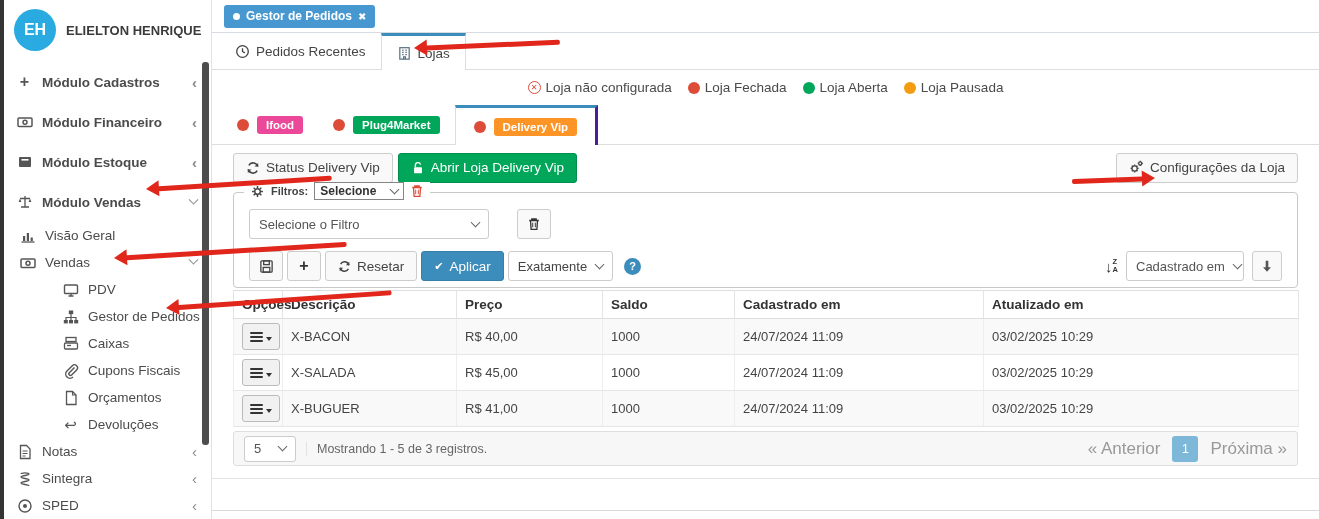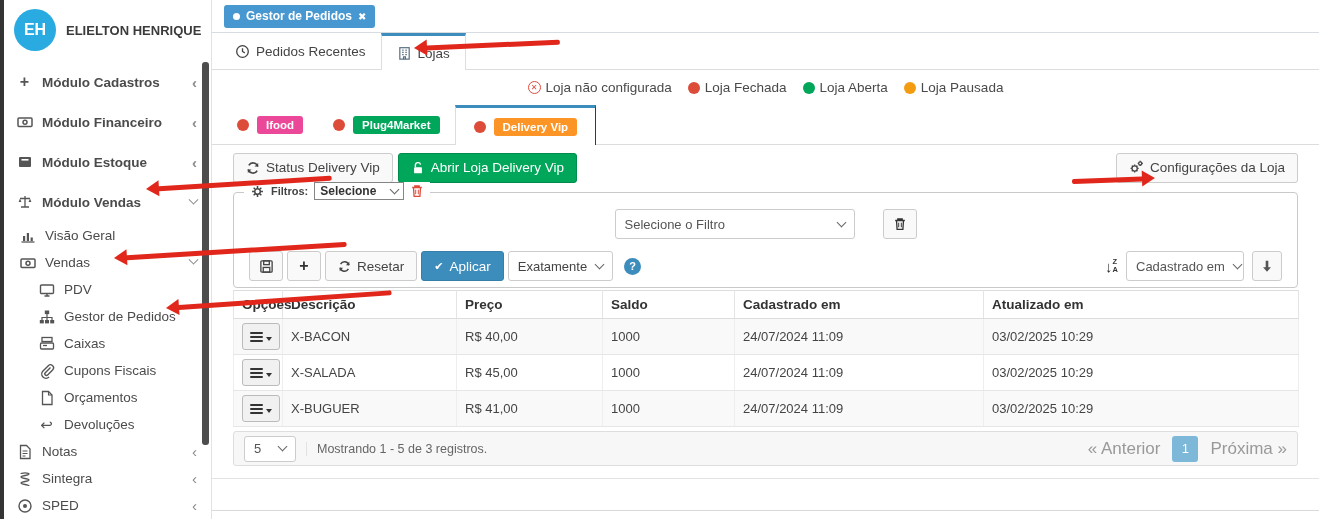--- a/index.html
+++ b/index.html
@@ -14,21 +14,21 @@
   .avatar { width:42px; height:42px; border-radius:50%; background:#29abe2; color:#fff; font-weight:bold;
             font-size:16px; display:flex; align-items:center; justify-content:center; flex:0 0 auto; }
   .username { font-size:13px; font-weight:bold; color:#3b3b3b; white-space:nowrap; overflow:hidden; }
   .menu { margin-top:2px; }
   .mi { display:flex; align-items:center; gap:9px; color:#4b4b4b; cursor:pointer; position:relative; }
   .mi .ico { width:17px; display:flex; justify-content:center; color:#555; flex:0 0 auto; }
   .mi .lbl { font-size:13.5px; white-space:nowrap; }
   .mi.module { height:40px; padding:0 14px 0 16px; font-weight:bold; }
   .mi.small { height:27px; padding:0 14px 0 16px; }
   .mi.sub1 { height:27px; padding:0 14px 0 19px; }
-  .mi.sub2 { height:27px; padding:0 14px 0 38px; }
+  .mi.sub2 { height:27px; padding:0 14px 0 38px;margin-left:24px; }
   .chev { margin-left:auto; color:#8a8a8a; font-size:15px; line-height:1; }
   .chev-down { width:7px; height:7px; border-right:1.6px solid #8a8a8a; border-bottom:1.6px solid #8a8a8a;
                transform:rotate(45deg) translate(-2px,-2px); margin-left:auto; }
   .plus-glyph { font-size:16px; font-weight:bold; color:#555; line-height:1; }
   .reply-glyph { font-size:15px; color:#555; line-height:1; }
 
   
   .content { position:absolute; left:211px; top:0; width:1108px; height:519px; background:#fff; border-left:1px solid #e2e2e2; }
   .topbar { height:33px; border-bottom:1px solid #d7dbe2; display:flex; align-items:center; padding-left:12px; }
   .page-badge { display:inline-flex; align-items:center; gap:6px; background:#4798d0; color:#fff;
@@ -43,21 +43,21 @@
 
   .legend-row { height:35px; display:flex; align-items:center; justify-content:center; gap:16px; font-size:13.5px; color:#4a4a4a; }
   .leg-item { display:flex; align-items:center; gap:5px; }
   .dot { width:12px; height:12px; border-radius:50%; display:inline-block; }
   .dot.red { background:#dd4b39; } .dot.green { background:#00a65a; } .dot.orange { background:#f39c12; }
   .circle-x { width:13px; height:13px; border-radius:50%; border:1.6px solid #dd4b39; color:#dd4b39;
               font-size:8px; font-weight:bold; display:flex; align-items:center; justify-content:center; line-height:1; }
 
   .store-tabs { height:40px; border-bottom:1px solid #ddd; display:flex; align-items:stretch; padding-left:10px; }
   .stab { display:flex; align-items:center; gap:8px; padding:0 15px; cursor:pointer; }
-  .stab.active { border-top:3px solid #3c8dbc; border-left:1px solid #ddd; border-right:1px solid #4c1d95;
+  .stab.active { border-top:3px solid #3c8dbc; border-left:1px solid #ddd; border-right:3px solid #4c1d95;
                  background:#fff; margin-bottom:-1px; padding:8px 18px; }
   .sbadge { color:#fff; font-size:11.5px; font-weight:bold; padding:3px 9px; border-radius:3px; white-space:nowrap; }
   .sbadge.ifood { background:#ec4899; } .sbadge.plug { background:#00a65a; } .sbadge.dvip { background:#fd9426; }
 
   .actions-row { margin:7px 21px 0; display:flex; align-items:center; gap:5px; height:31px; }
   .btn { display:inline-flex; align-items:center; gap:6px; height:30px; padding:0 12px; border:1px solid #ccc;
          border-radius:3px; background:#f9f9f9; color:#444; font-size:13.5px; cursor:pointer; white-space:nowrap; }
   .btn.square { width:34px; padding:0; justify-content:center; }
   .btn.success { background:#00a65a; border-color:#008d4c; color:#fff; }
   .btn.primary { background:#3c8dbc; border-color:#367fa9; color:#fff; }
@@ -67,21 +67,21 @@
   .filters { position:relative; margin:9px 21px 0; height:96px; border:1px solid #c9c9c9; border-radius:4px; padding:16px 15px 10px; }
   .filters-legend { position:absolute; top:-11px; left:10px; background:#fff; padding:0 6px; display:flex; align-items:center; gap:6px; }
   .filters-title { font-size:11px; font-weight:bold; color:#444; }
   .mini-select { display:inline-flex; align-items:center; gap:6px; border:1px solid #858585; padding:1px 5px;
                  font-size:12px; font-weight:bold; color:#333; cursor:pointer; background:#fff; }
   .sel { display:inline-flex; align-items:center; height:30px; border:1px solid #ccc; border-radius:3px;
          background:#fff; color:#555; font-size:13px; padding:0 9px; cursor:pointer; }
   .sel .stext { flex:1; white-space:nowrap; }
   .caret { width:7px; height:7px; border-right:1.6px solid #666; border-bottom:1.6px solid #666;
            transform:rotate(45deg); margin-left:9px; margin-top:-4px; flex:0 0 auto; }
-  .frow1 { display:flex; align-items:center; gap:28px;justify-content:center; }
+  .frow1 { display:flex; align-items:center; gap:28px; }
   .sel.filter-main { width:240px; }
   .frow2 { margin-top:12px; display:flex; align-items:center; }
   .bgroup { display:flex; gap:4px; align-items:center; }
   .qicon { width:17px; height:17px; border-radius:50%; background:#3c8dbc; color:#fff; font-size:11px; font-weight:bold;
            display:flex; align-items:center; justify-content:center; margin-left:7px; cursor:pointer; }
   .sort-wrap { display:flex; align-items:center; gap:8px; margin-left:auto; }
   .sort-ico { display:flex; align-items:center; color:#333; cursor:pointer; }
   .sort-ico .ar { font-size:15px; font-weight:bold; }
   .sort-ico .za { display:flex; flex-direction:column; font-size:7.5px; font-weight:bold; line-height:1.1; }
   .sel.sortsel { width:118px; }

